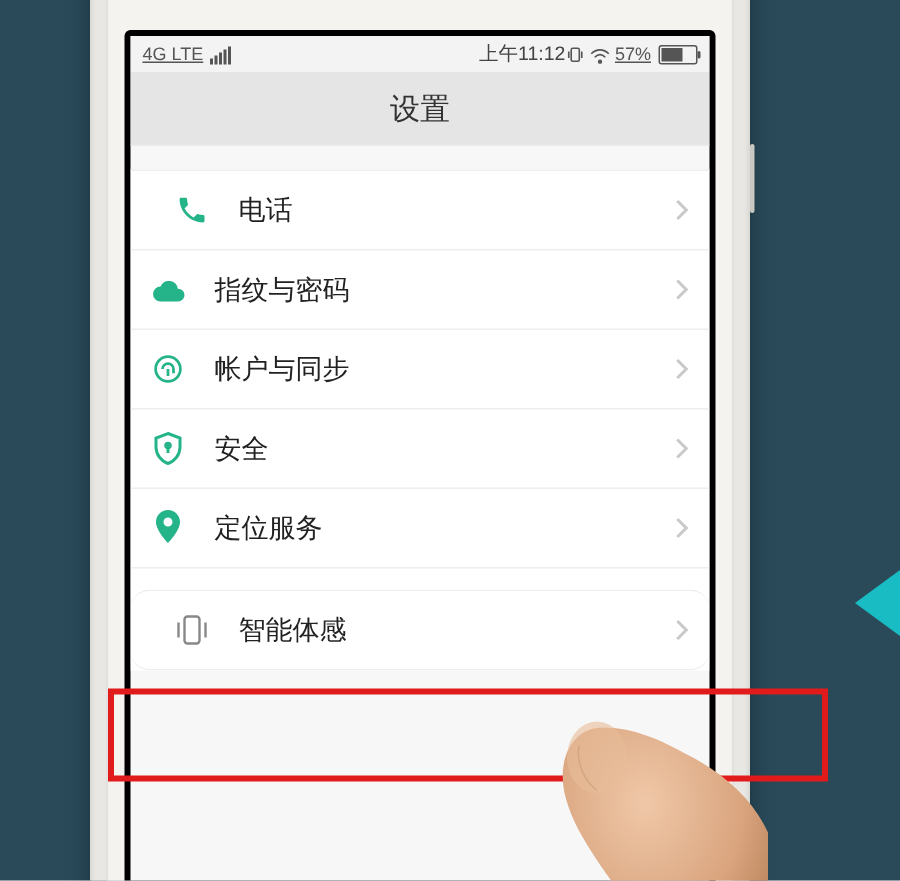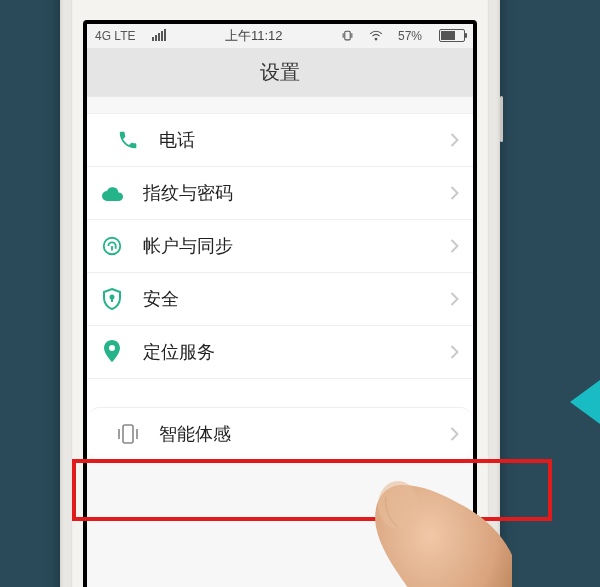--- a/index.html
+++ b/index.html
@@ -59,22 +59,22 @@
   
   .statusbar {
     height: 24px;
     display: flex;
     align-items: center;
     font-size: 12px;
     color: #555;
     padding: 0 8px;
     background: #f3f3f3;
   }
-  .statusbar .left, .statusbar .right { display:flex; align-items:flex-start; gap:15px; }
-  .statusbar .center { flex:1; text-align:center; font-size:13px; color:#444; }
+  .statusbar .left, .statusbar .right { display:flex; align-items:flex-end; gap:3px;text-decoration:underline; }
+  .statusbar .center { flex:1; text-align:right; font-size:13px; color:#444; }
   .sig-bars { display:inline-flex; align-items:flex-end; gap:1px; margin-left:2px;}
   .sig-bars i { width:2px; background:#555; display:inline-block; }
   .sig-bars i:nth-child(1){height:4px}
   .sig-bars i:nth-child(2){height:6px}
   .sig-bars i:nth-child(3){height:8px}
   .sig-bars i:nth-child(4){height:10px}
   .sig-bars i:nth-child(5){height:12px}
   .batt {
     width:24px; height:11px; border:1px solid #555; border-radius:2px; position:relative; margin-left:2px;
   }
@@ -96,21 +96,21 @@
   .list { background:#fff; margin-top:16px; }
   .row {
     display:flex;
     align-items:center;
     height:52px;
     padding: 0 14px 0 12px;
     border-bottom:1px solid #eee;
     position:relative;
   }
   .row.section-start { border-top:1px solid #eee;padding-left:28px; }
-  .row.gap-before { margin-top:28px;border-radius:13px; }
+  .row.gap-before { margin-top:14px;border-radius:13px; }
   .row .icon {
     width:26px; height:26px;
     display:flex; align-items:center; justify-content:center;
     margin-right:18px;
     flex:none;
   }
   .row .label { flex:1; font-size:18px; color:#222; }
   .row .chev { flex:none; color:#c9c9c9; }
   .row .chev svg{display:block;}
   

